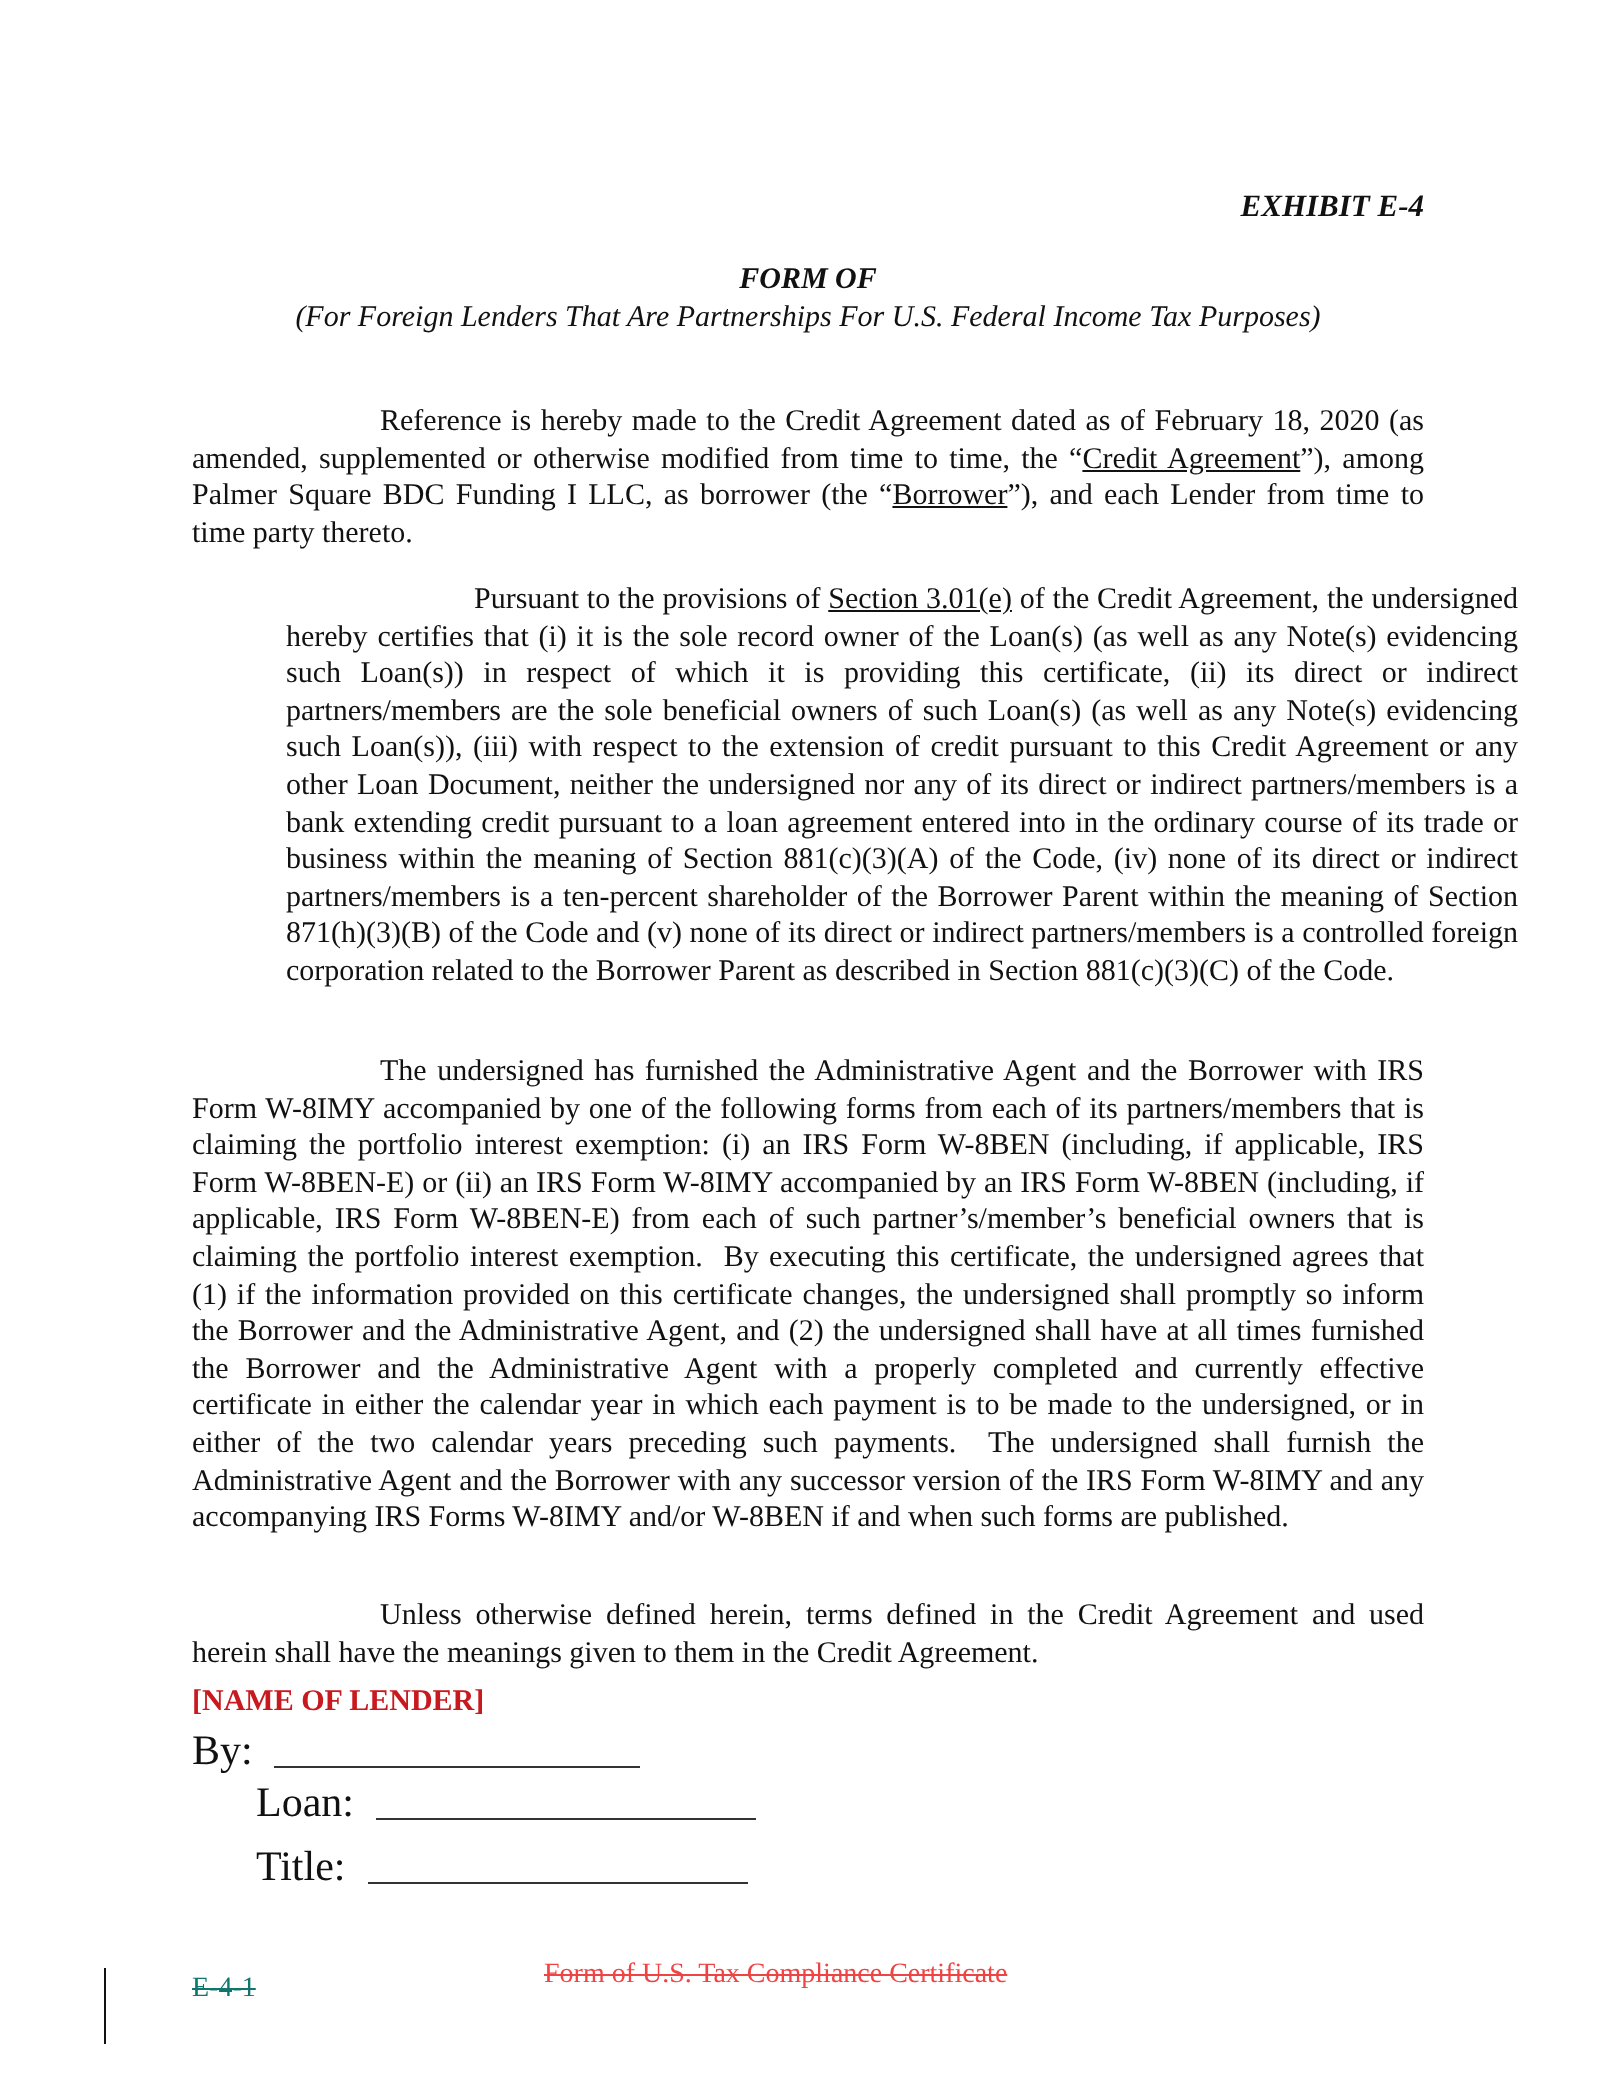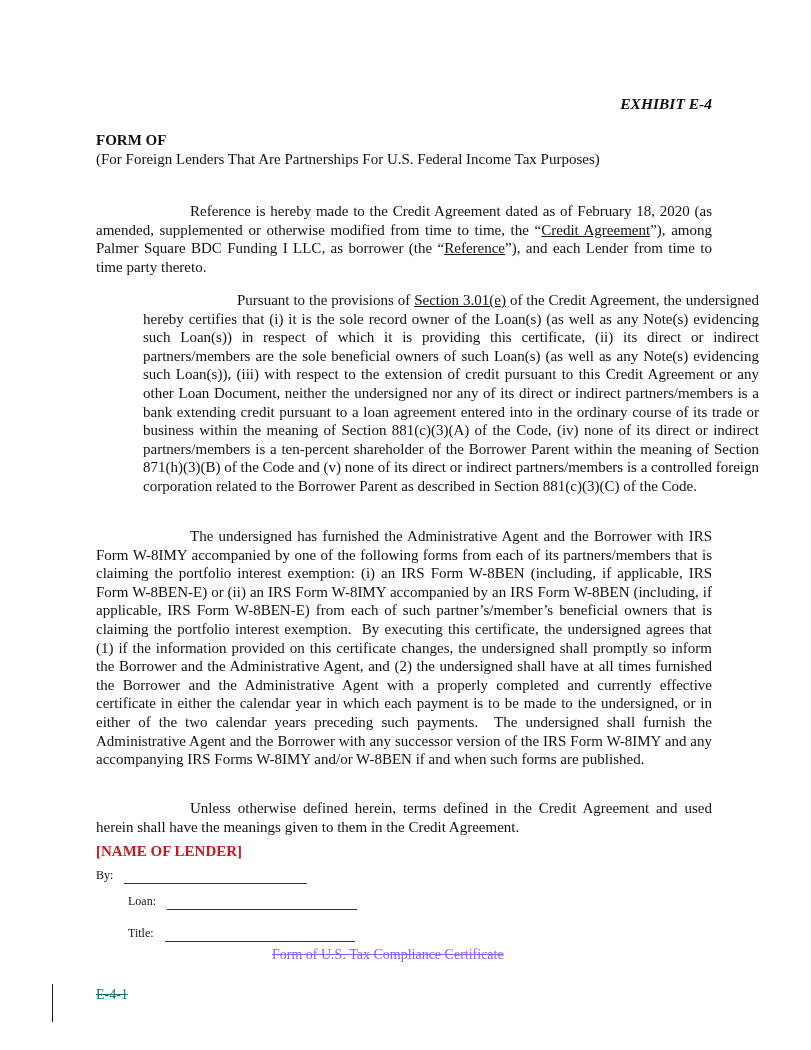--- a/index.html
+++ b/index.html
@@ -28,21 +28,23 @@
       font-size: 15.5px;
       font-weight: bold;
       font-style: italic;
       line-height: 18px;
     }
     .title-block {
       position: absolute;
       top: 131px;
       left: 0;
       width: 616px;
+      text-align: center;
       line-height: 18.6px;
+      font-style: italic;
     }
     .title-line {
       font-size: 15px;
       font-weight: bold;
       display: block;
     }
     .subtitle-line {
       font-size: 15px;
       display: block;
     }
@@ -65,21 +67,21 @@
       position: absolute;
       top: 842px;
       left: 0;
       font-size: 15px;
       font-weight: bold;
       color: #c8191f;
       line-height: 18px;
     }
     .sig-row {
       position: absolute;
-      font-size: 12px;
+      font-size: 21px;
       line-height: 18px;
       display: flex;
       align-items: flex-end;
     }
     .sig-row .blank {
       display: inline-block;
       border-bottom: 1px solid #333;
       height: 14px;
       margin-left: 11px;
     }
@@ -102,40 +104,40 @@
       left: 96px;
       top: 987px;
       font-size: 14px;
       color: #0f766e;
       text-decoration: line-through;
       line-height: 16px;
     }
     .footer-title {
       position: absolute;
       left: 272px;
-      top: 947px;
+      top: 980px;
       font-size: 14px;
-      color: #8b5cf6;
+      color: #ef4444;
       text-decoration: line-through;
       line-height: 16px;
     }
   </style>
 </head>
 <body>
 
 <div class="page">
 
   <div class="exhibit">EXHIBIT E-4</div>
 
   <div class="title-block">
     <span class="title-line">FORM OF</span>
     <span class="subtitle-line">(For Foreign Lenders That Are Partnerships For U.S. Federal Income Tax Purposes)</span>
   </div>
 
-  <p class="para p1"><span>Reference is hereby made to the Credit Agreement dated as of February 18, 2020 (as amended, supplemented or otherwise modified from time to time, the “</span><span class="u">Credit Agreement</span><span>”), among Palmer Square BDC Funding I LLC, as borrower (the “</span><span class="u">Reference</span><span>”), and each Lender from time to time party thereto.</span></p>
+  <p class="para p1"><span>Reference is hereby made to the Credit Agreement dated as of February 18, 2020 (as amended, supplemented or otherwise modified from time to time, the “</span><span class="u">Credit Agreement</span><span>”), among Palmer Square BDC Funding I LLC, as borrower (the “</span><span class="u">Borrower</span><span>”), and each Lender from time to time party thereto.</span></p>
 
   <p class="para p2"><span>Pursuant to the provisions of </span><span class="u">Section 3.01(e)</span><span> of the Credit Agreement, the undersigned hereby certifies that (i) it is the sole record owner of the Loan(s) (as well as any Note(s) evidencing such Loan(s)) in respect of which it is providing this certificate, (ii) its direct or indirect partners/members are the sole beneficial owners of such Loan(s) (as well as any Note(s) evidencing such Loan(s)), (iii) with respect to the extension of credit pursuant to this Credit Agreement or any other Loan Document, neither the undersigned nor any of its direct or indirect partners/members is a bank extending credit pursuant to a loan agreement entered into in the ordinary course of its trade or business within the meaning of Section 881(c)(3)(A) of the Code, (iv) none of its direct or indirect partners/members is a ten-percent shareholder of the Borrower Parent within the meaning of Section 871(h)(3)(B) of the Code and (v) none of its direct or indirect partners/members is a controlled foreign corporation related to the Borrower Parent as described in Section 881(c)(3)(C) of the Code.</span></p>
 
   <p class="para p3">The undersigned has furnished the Administrative Agent and the Borrower with IRS Form W-8IMY accompanied by one of the following forms from each of its partners/members that is claiming the portfolio interest exemption: (i) an IRS Form W-8BEN (including, if applicable, IRS Form W-8BEN-E) or (ii) an IRS Form W-8IMY accompanied by an IRS Form W-8BEN (including, if applicable, IRS Form W-8BEN-E) from each of such partner’s/member’s beneficial owners that is claiming the portfolio interest exemption.&nbsp; By executing this certificate, the undersigned agrees that (1) if the information provided on this certificate changes, the undersigned shall promptly so inform the Borrower and the Administrative Agent, and (2) the undersigned shall have at all times furnished the Borrower and the Administrative Agent with a properly completed and currently effective certificate in either the calendar year in which each payment is to be made to the undersigned, or in either of the two calendar years preceding such payments.&nbsp; The undersigned shall furnish the Administrative Agent and the Borrower with any successor version of the IRS Form W-8IMY and any accompanying IRS Forms W-8IMY and/or W-8BEN if and when such forms are published.</p>
 
   <p class="para p4">Unless otherwise defined herein, terms defined in the Credit Agreement and used herein shall have the meanings given to them in the Credit Agreement.</p>
 
   <div class="lender">[NAME OF LENDER]</div>
 
   <div class="sig-row sig-by">

